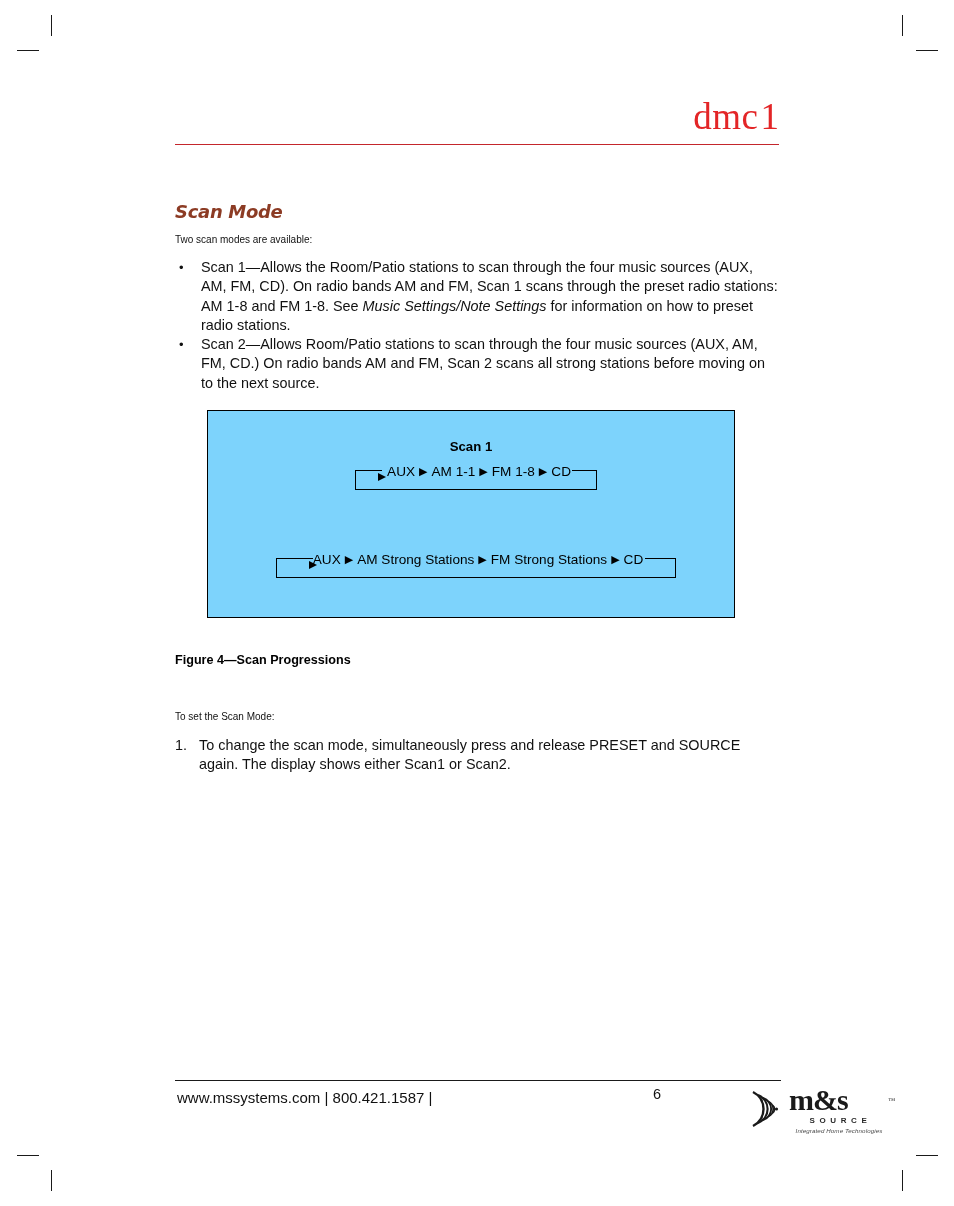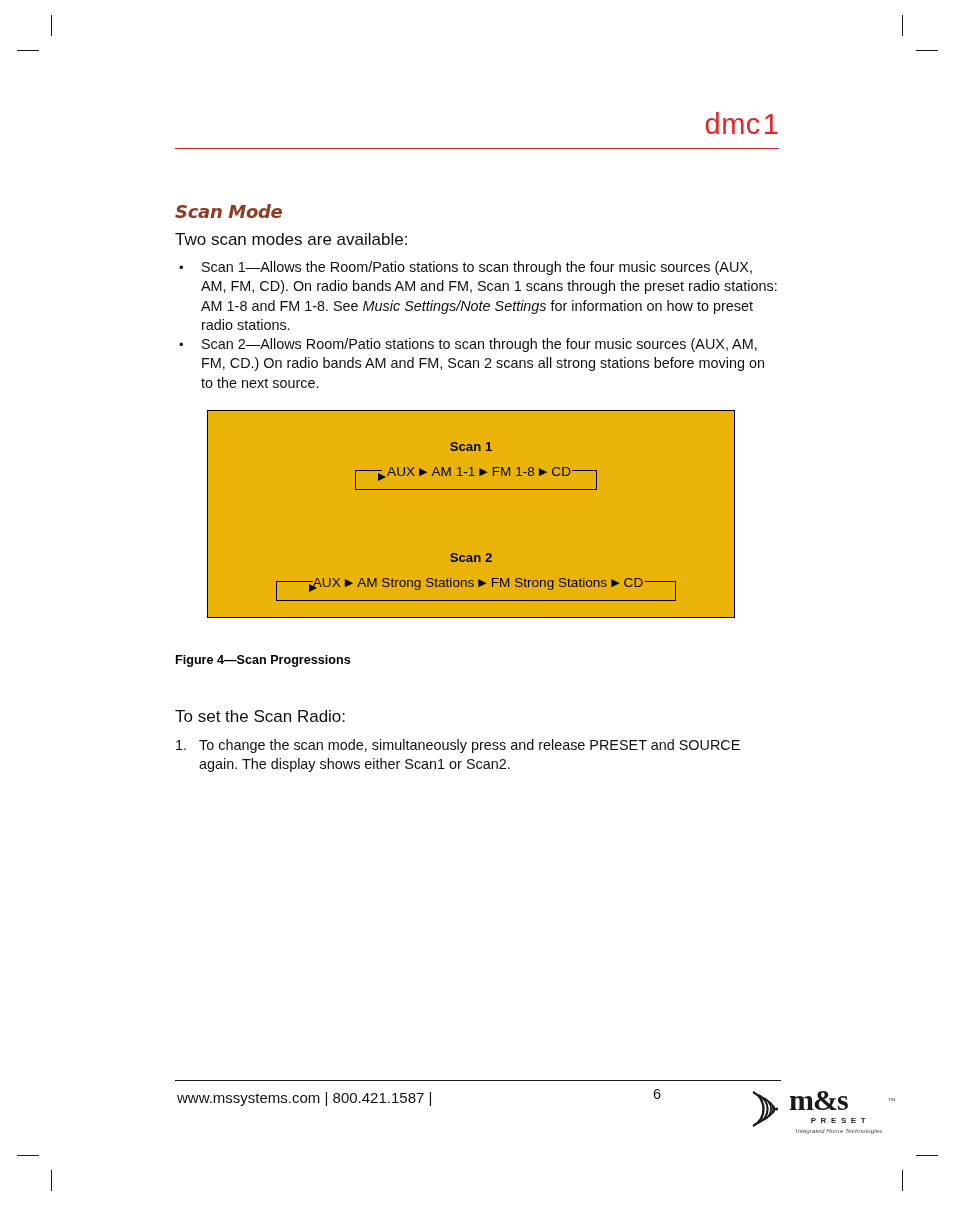--- a/index.html
+++ b/index.html
@@ -44,27 +44,26 @@
 
   
   .header {
     position: absolute;
     left: 0;
     top: 98px;
     width: 604px;
   }
   .brand {
     text-align: right;
-    font-size: 29px;
+    font-size: 37px;
     font-weight: 400;
     color: #e32527;
     letter-spacing: 0.5px;
     line-height: 1;
-    font-family: Liberation Sans, sans-serif;
-    margin-top: 12px;
+    font-family: Liberation Serif, serif;
   }
   .brand .one { letter-spacing: 0; margin-left: 2px; }
   .header-rule {
     margin-top: 9px;
     border-top: 1.4px solid #c4262c;
     width: 100%;
   }
 
   
   .section-heading {
@@ -76,21 +75,21 @@
     font-weight: bold;
     color: #8c3b24;
     font-family: "DejaVu Sans", sans-serif;
     letter-spacing: -0.3px;
   }
 
   
   .body-text {
     position: absolute;
     left: 0;
-    font-size: 17px;
+    font-size: 10px;
     line-height: 19.2px;
     color: #111111;
     font-family: "Liberation Sans", sans-serif;
   }
   .intro { top: 230px; width: 604px; }
 
   .bullets {
     position: absolute;
     left: 0;
     top: 258px;
@@ -117,21 +116,21 @@
 
   
   .figure-box {
     position: absolute;
     left: 32px;
     top: 410px;
     width: 528px;
     height: 208px;
     border: 1px solid #000000;
     box-sizing: border-box;
-    background: #eab308;
+    background: #7dd3fc;
   }
   .scan-block {
     position: absolute;
     width: 100%;
     text-align: center;
   }
   .scan-1-block { top: 28px; }
   .scan-2-block { top: 139px; }
 
   .scan-title {
@@ -393,21 +392,20 @@
           <span class="loop-item">AM 1-1</span>
           <span class="loop-sep">▶</span>
           <span class="loop-item">FM 1-8</span>
           <span class="loop-sep">▶</span>
           <span class="loop-item">CD</span>
         </div>
       </div>
     </div>
 
     <div class="scan-block scan-2-block">
-      <div class="scan-title">Scan 2</div>
       <div class="loop loop-2">
         <div class="loop-line"></div>
         <div class="loop-arrow-wrap">
           <div class="loop-arrowhead"></div>
         </div>
         <div class="loop-stub-right"></div>
         <div class="loop-row">
           <span class="loop-item">AUX</span>
           <span class="loop-sep">▶</span>
           <span class="loop-item">AM Strong Stations</span>
@@ -416,21 +414,21 @@
           <span class="loop-sep">▶</span>
           <span class="loop-item">CD</span>
         </div>
       </div>
     </div>
 
   </div>
 
   <div class="figure-caption">Figure 4—Scan Progressions</div>
 
-  <div class="body-text lead-in">To set the Scan Radio:</div>
+  <div class="body-text lead-in">To set the Scan Mode:</div>
 
   <div class="steps">
     <div class="step-row">
       <div class="step-num">1.</div>
       <div class="step-body">To change the scan mode, simultaneously press and release PRESET and SOURCE again. The display shows either Scan1 or Scan2.</div>
     </div>
   </div>
 
 
   <div class="footer-rule"></div>
@@ -448,16 +446,16 @@
         <path d="M13 7 A 15 15 0 0 1 13 35" stroke-width="2.1"></path>
         <path d="M18 10 A 11.5 11.5 0 0 1 18 32" stroke-width="1.9"></path>
         <path d="M23 13.5 A 8 8 0 0 1 23 28.5" stroke-width="1.7"></path>
         <path d="M27.5 17 A 4.8 4.8 0 0 1 27.5 25" stroke-width="1.5"></path>
       </g>
       <circle cx="31.5" cy="21" r="1.6" fill="#1a1a1a"></circle>
     </svg>
   </div>
   <div class="logo-textblock">
     <div class="logo-wordmark"><span>m&amp;s</span><span class="logo-tm">™</span></div>
-    <div class="logo-systems">PRESET</div>
+    <div class="logo-systems">SOURCE</div>
     <div class="logo-tagline">Integrated Home Technologies</div>
   </div>
 </div>
 
 </body></html>

